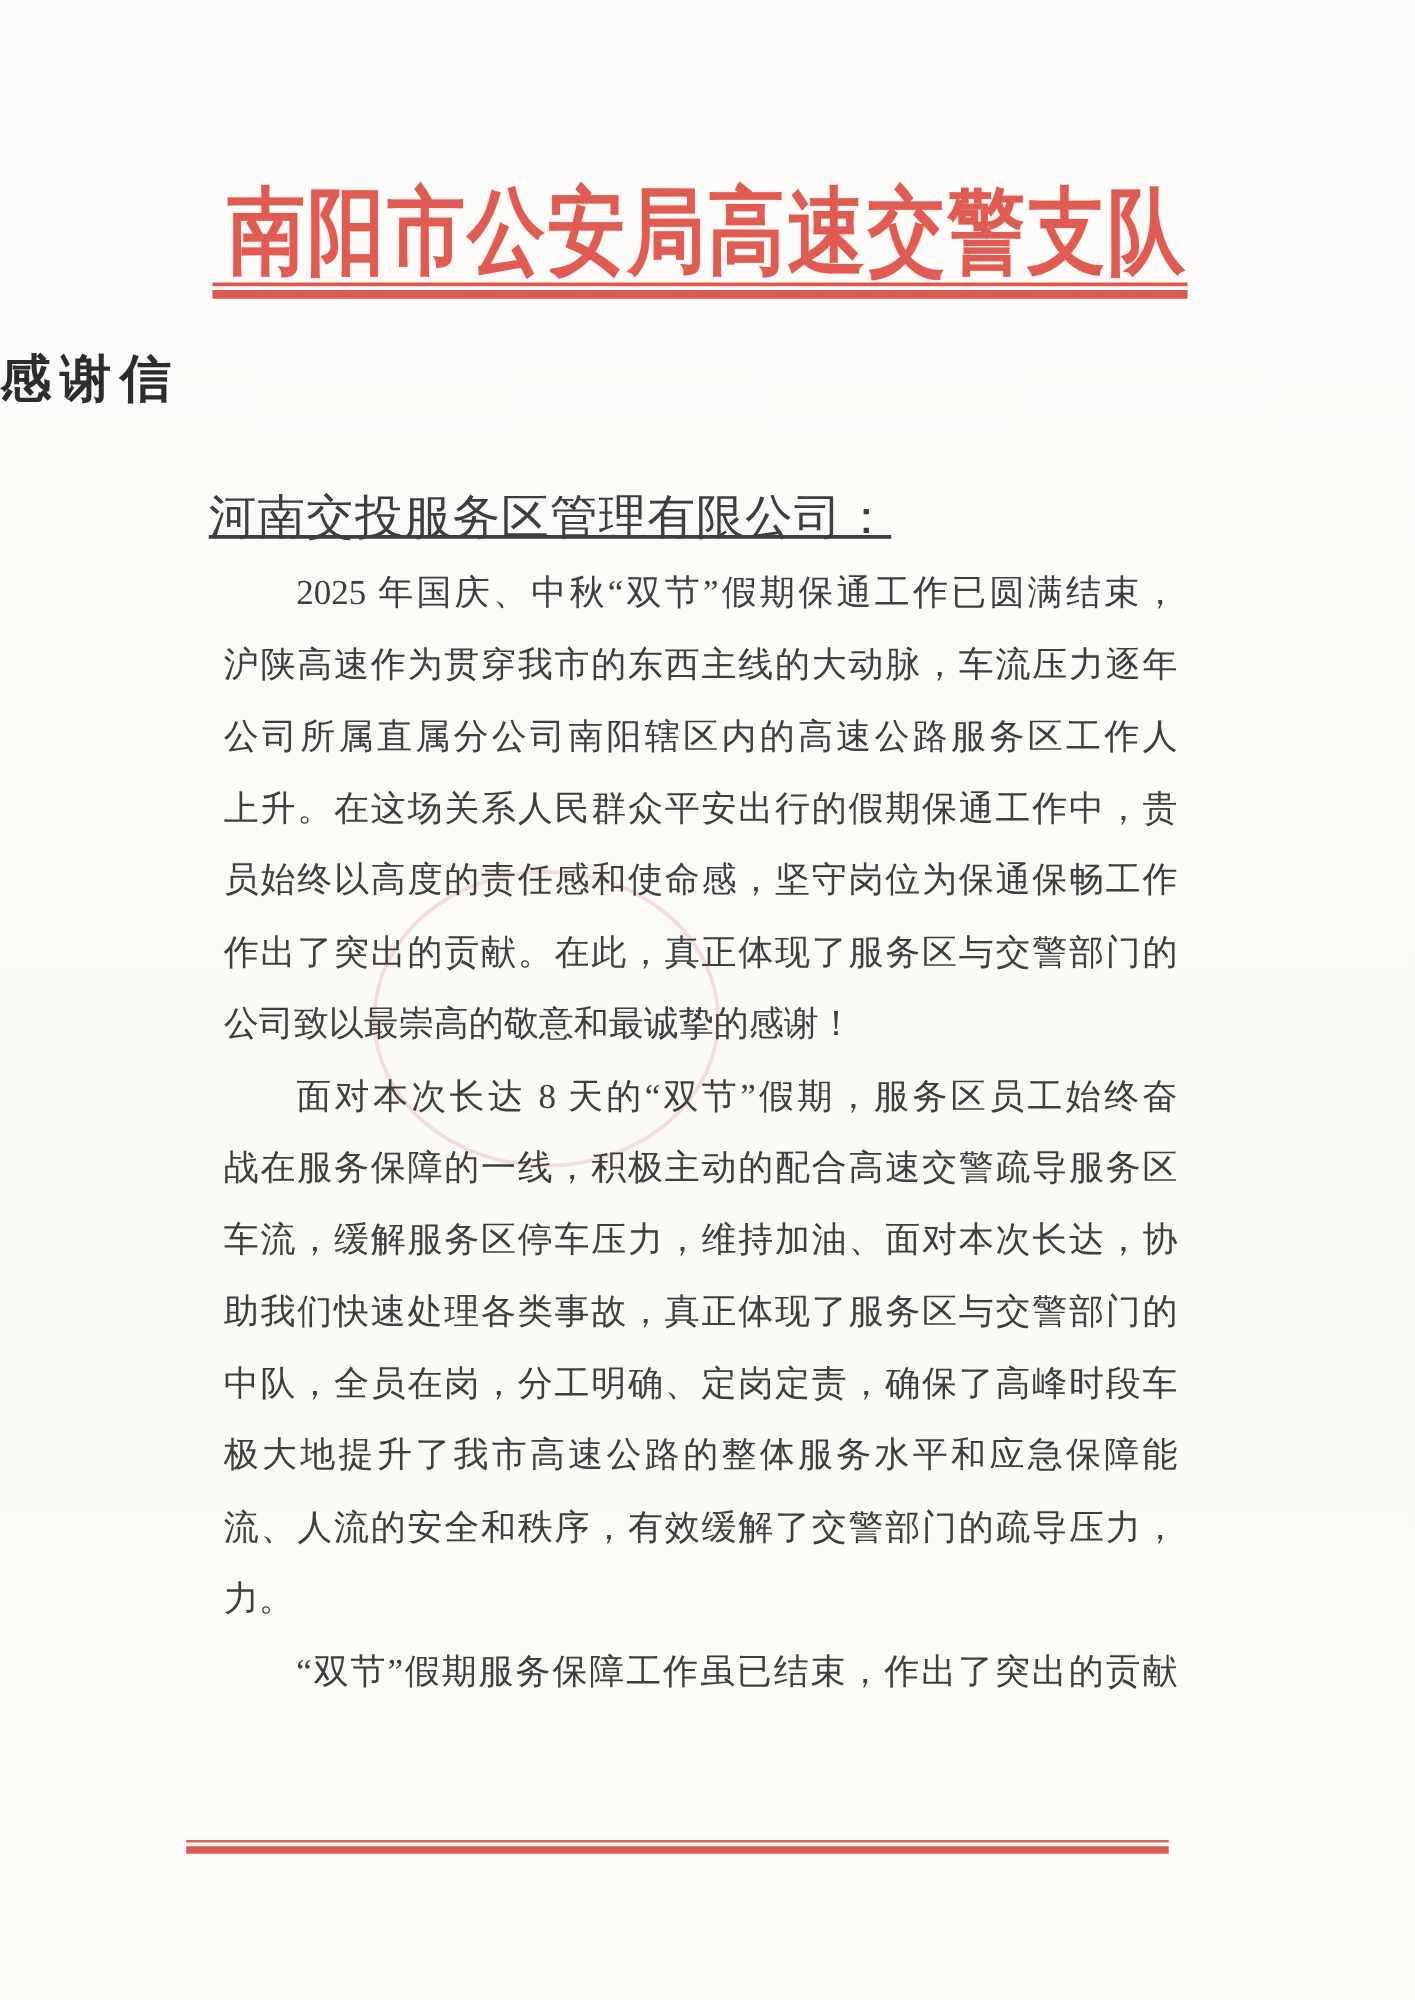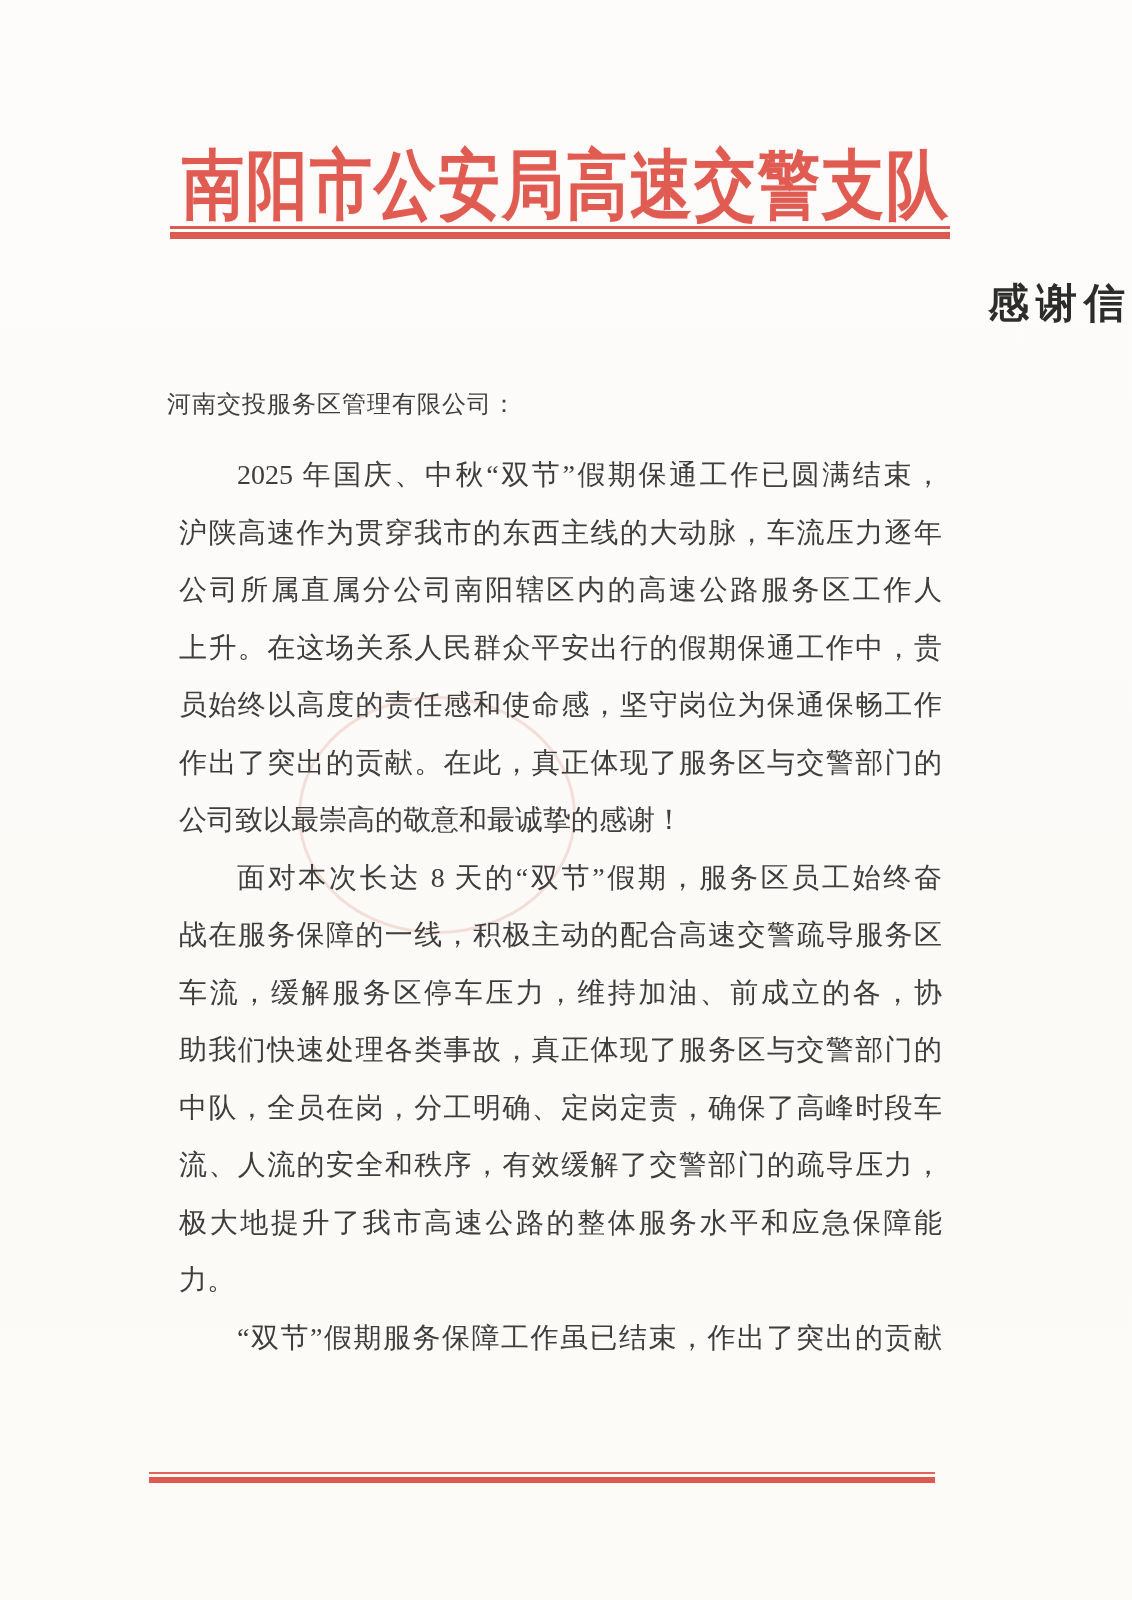--- a/index.html
+++ b/index.html
@@ -18,26 +18,26 @@
     color:#e05c52;font-size:62px;font-weight:bold;letter-spacing:2px;
     transform:scaleY(1.22);transform-origin:center top;
     text-shadow:0 0 1px rgba(224,92,82,.45);
   }
   .rule{position:absolute;left:170px;width:780px;top:226px;}
   .rule .thin{height:3px;background:#dd5a51;}
   .rule .gap{height:3px;}
   .rule .thick{height:7px;background:#dd5a51;}
   .letter-title{
     position:absolute;top:276px;left:0;width:100%;
-    text-align:right;
+    text-align:left;
     font-size:41px;font-weight:bold;color:#2c2c2c;letter-spacing:7px;
   }
   .recipient{
     position:absolute;top:388px;left:167px;
-    font-size:24px;color:#3e3e3e;letter-spacing:1px;white-space:nowrap;
+    font-size:38px;color:#3e3e3e;letter-spacing:1px;white-space:nowrap;text-decoration:underline;
   }
   .body-lines{
     position:absolute;top:446px;left:167px;width:763px;
     font-size:28px;color:#3e3e3e;margin-left:12px;
   }
   .line{
     height:57.5px;line-height:57.5px;
     overflow:hidden;
   }
   .line.j{
@@ -81,25 +81,25 @@
   <div class="body-lines">
     <div class="line j ind">2025 年国庆、中秋“双节”假期保通工作已圆满结束，</div>
     <div class="line j">沪陕高速作为贯穿我市的东西主线的大动脉，车流压力逐年</div>
     <div class="line j">公司所属直属分公司南阳辖区内的高速公路服务区工作人</div>
     <div class="line j">上升。在这场关系人民群众平安出行的假期保通工作中，贵</div>
     <div class="line j">员始终以高度的责任感和使命感，坚守岗位为保通保畅工作</div>
     <div class="line j">作出了突出的贡献。在此，真正体现了服务区与交警部门的</div>
     <div class="line short">公司致以最崇高的敬意和最诚挚的感谢！</div>
     <div class="line j ind">面对本次长达 8 天的“双节”假期，服务区员工始终奋</div>
     <div class="line j">战在服务保障的一线，积极主动的配合高速交警疏导服务区</div>
-    <div class="line j">车流，缓解服务区停车压力，维持加油、前成立的各，协</div>
+    <div class="line j">车流，缓解服务区停车压力，维持加油、面对本次长达，协</div>
     <div class="line j">助我们快速处理各类事故，真正体现了服务区与交警部门的</div>
     <div class="line j">中队，全员在岗，分工明确、定岗定责，确保了高峰时段车</div>
+    <div class="line j">极大地提升了我市高速公路的整体服务水平和应急保障能</div>
     <div class="line j">流、人流的安全和秩序，有效缓解了交警部门的疏导压力，</div>
-    <div class="line j">极大地提升了我市高速公路的整体服务水平和应急保障能</div>
     <div class="line short">力。</div>
     <div class="line j ind">“双节”假期服务保障工作虽已结束，作出了突出的贡献</div>
   </div>
 
   <div class="footer-rule">
     <div class="thin"></div>
     <div class="gap"></div>
     <div class="thick"></div>
   </div>
 

